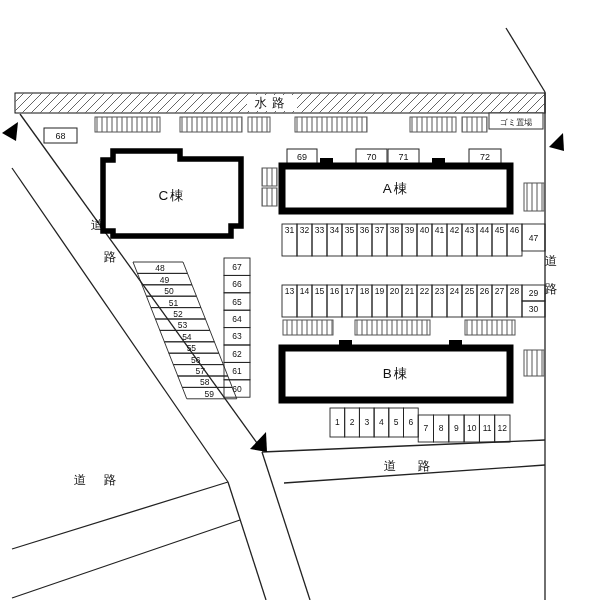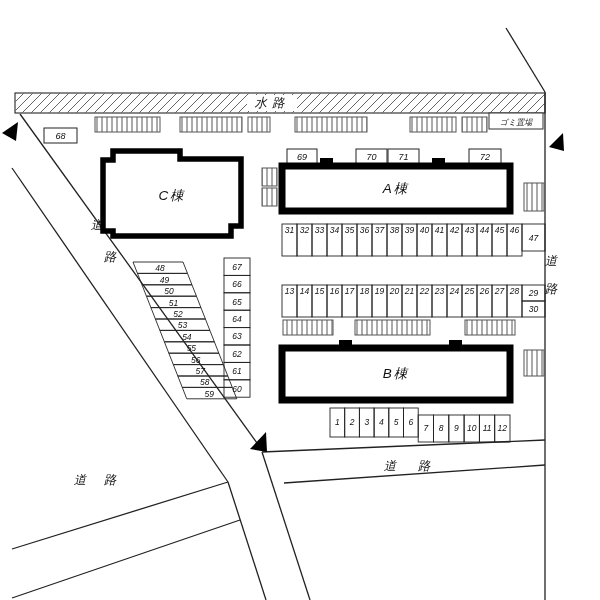--- a/index.html
+++ b/index.html
@@ -1,16 +1,16 @@
 <!DOCTYPE html>
 <html><head>
 <meta charset="utf-8">
 <style>
   html,body{margin:0;padding:0;background:#fff;}
-  #stage{width:600px;height:600px;position:relative;font-family:"Liberation Sans",sans-serif;font-style:italic;}
+  #stage{width:600px;height:600px;position:relative;font-family:"Liberation Sans",sans-serif;}
   svg text{font-family:"Liberation Sans","DejaVu Sans",sans-serif;fill:#111;}
   .bldg-label{font-size:13.5px;letter-spacing:2px;}
   .big-label{font-size:12.5px;}
   .small-label{font-size:8px;}
 </style>
 </head>
 <body>
 
 <div id="stage">
 <svg id="plan" width="600" height="600" viewBox="0 0 600 600">

